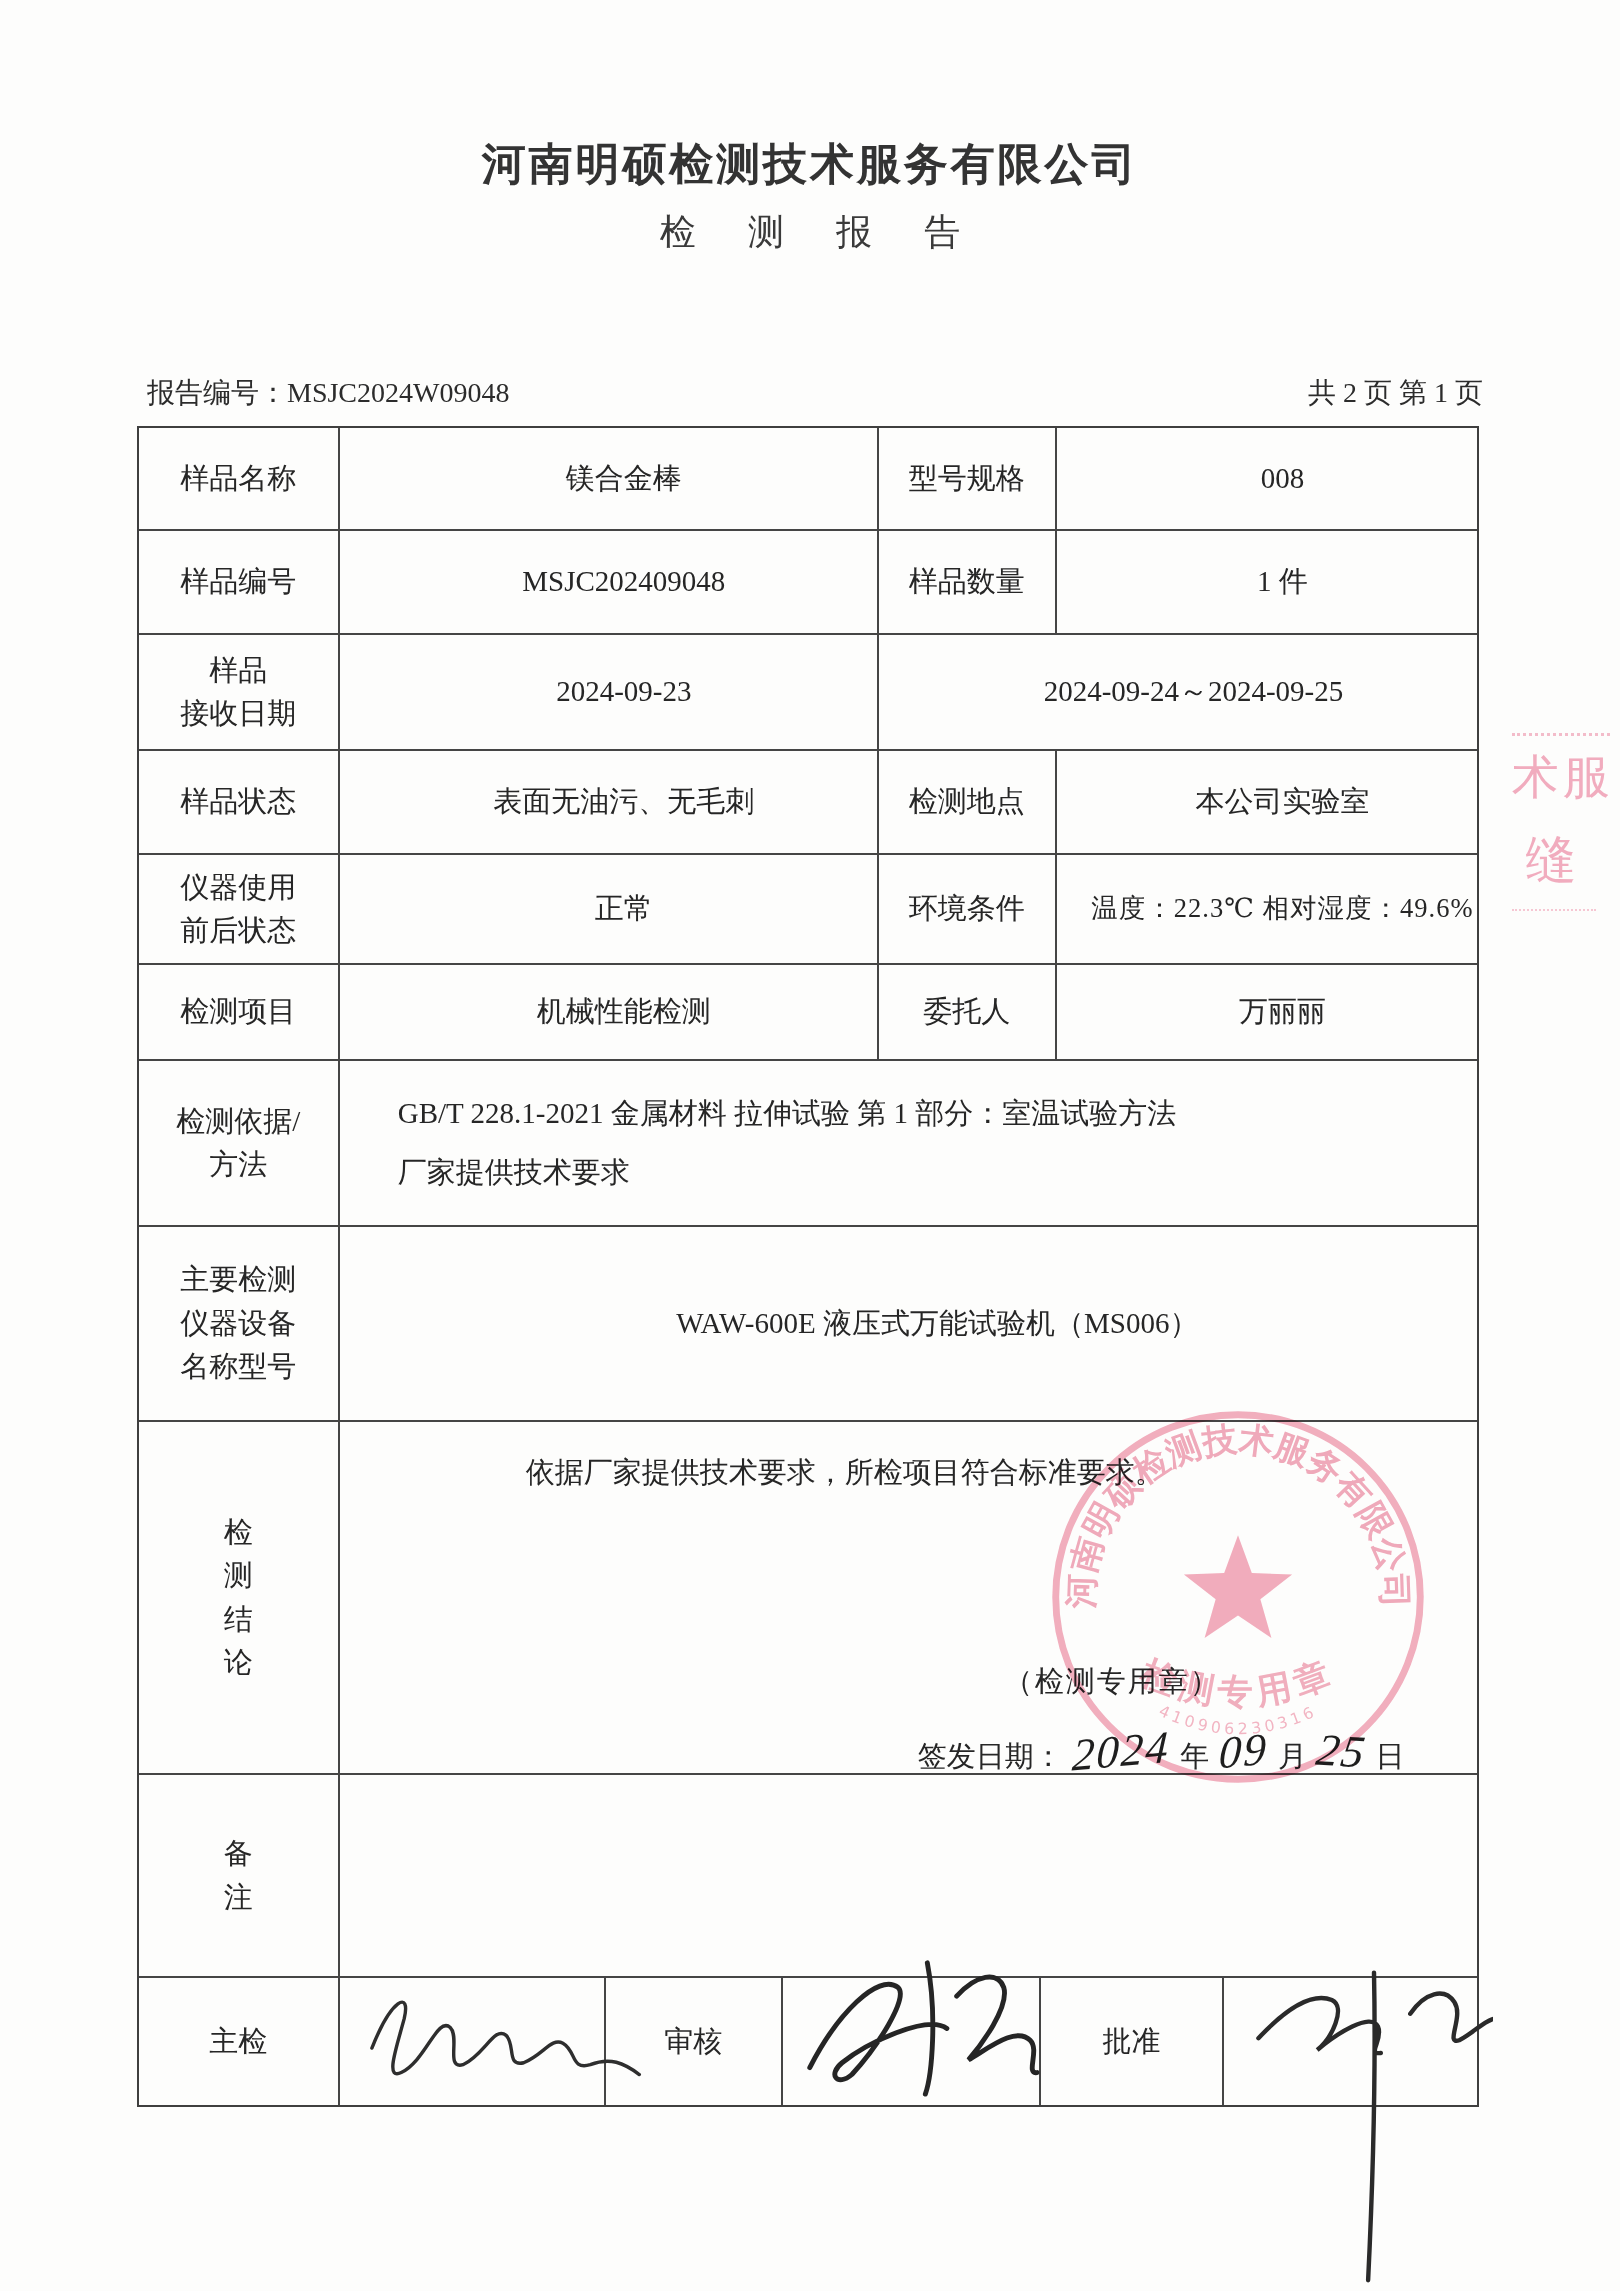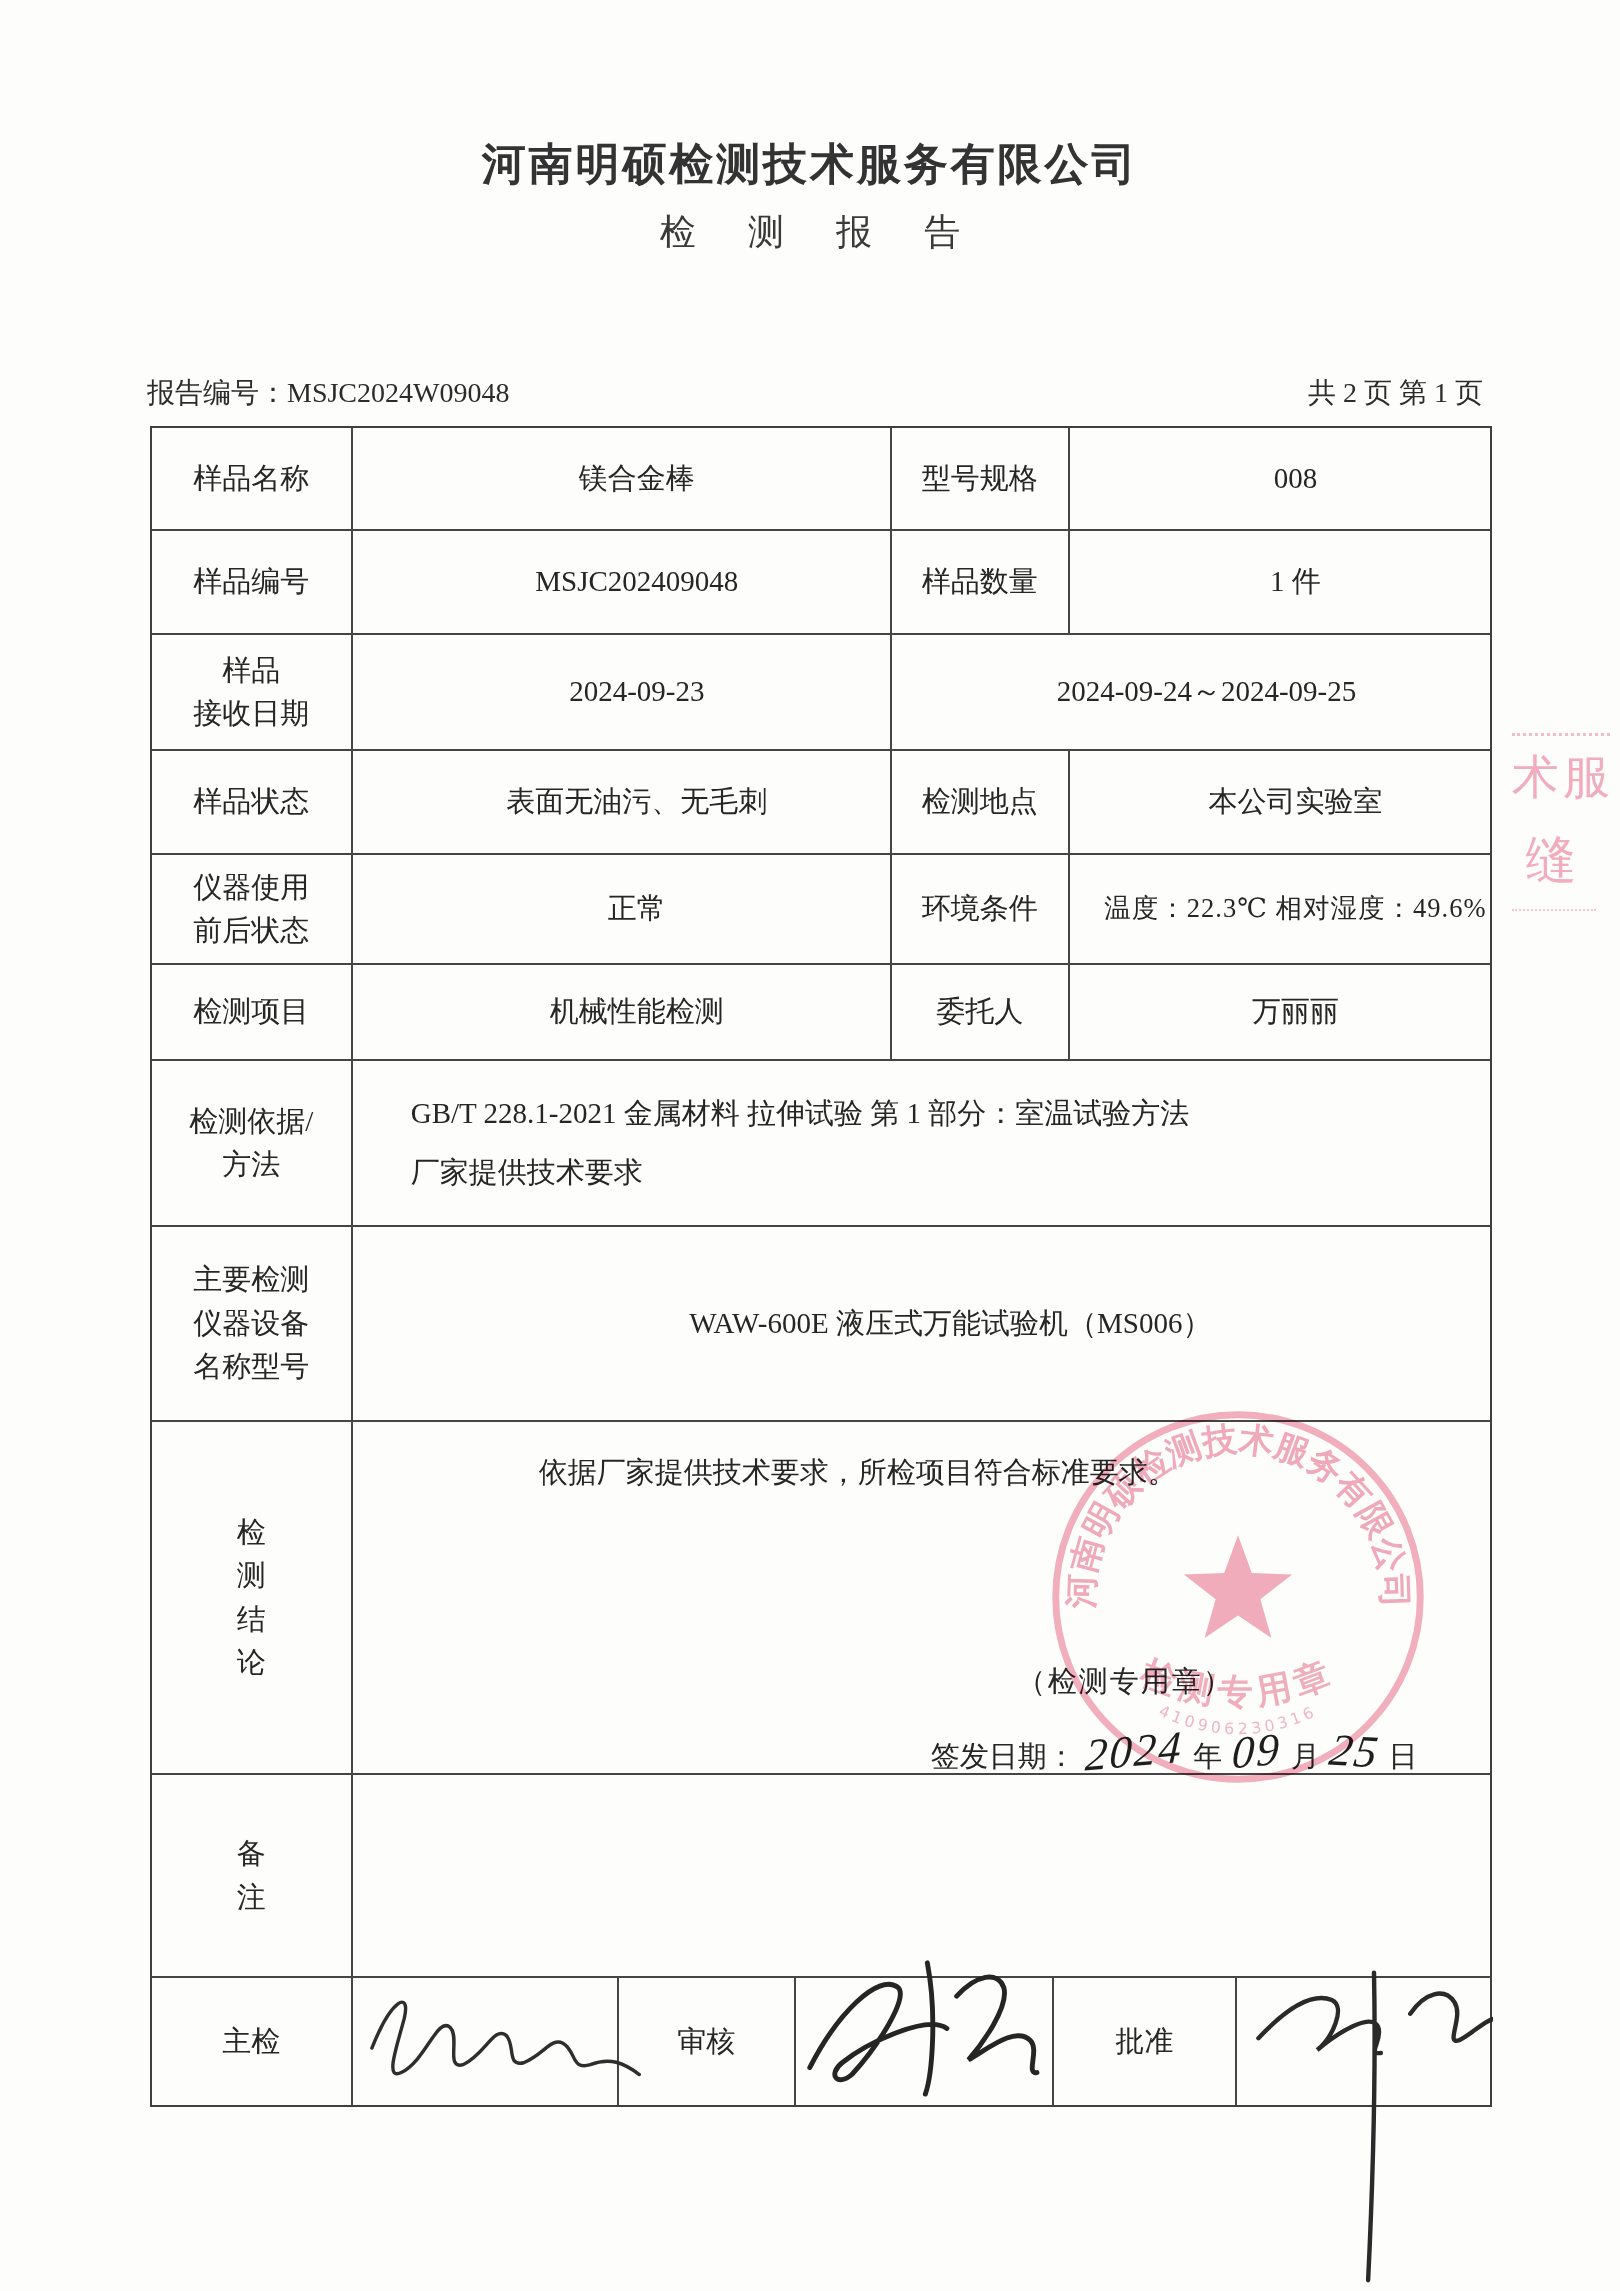--- a/index.html
+++ b/index.html
@@ -22,21 +22,21 @@
     text-align:center;font-size:36px;font-weight:500;
     letter-spacing:21.6px;text-indent:21.6px;color:#3a3a3a;
   }
   .meta-line{
     position:absolute;top:374px;left:147px;right:137px;
     display:flex;justify-content:space-between;align-items:baseline;
     font-size:28px;color:#2c2c2c;
   }
   
   .tbl{
-    position:absolute;left:150px;top:426px;width:1342px;
+    position:absolute;left:137px;top:426px;width:1342px;
     border:2.9px solid #3f3f3f;
     box-sizing:border-box;
     background:transparent;
   }
   .trow{display:flex;border-bottom:2px solid #454545;}
   .trow:last-child{border-bottom:none;}
   .cell{
     box-sizing:border-box;
     border-right:2px solid #454545;
     display:flex;align-items:center;

